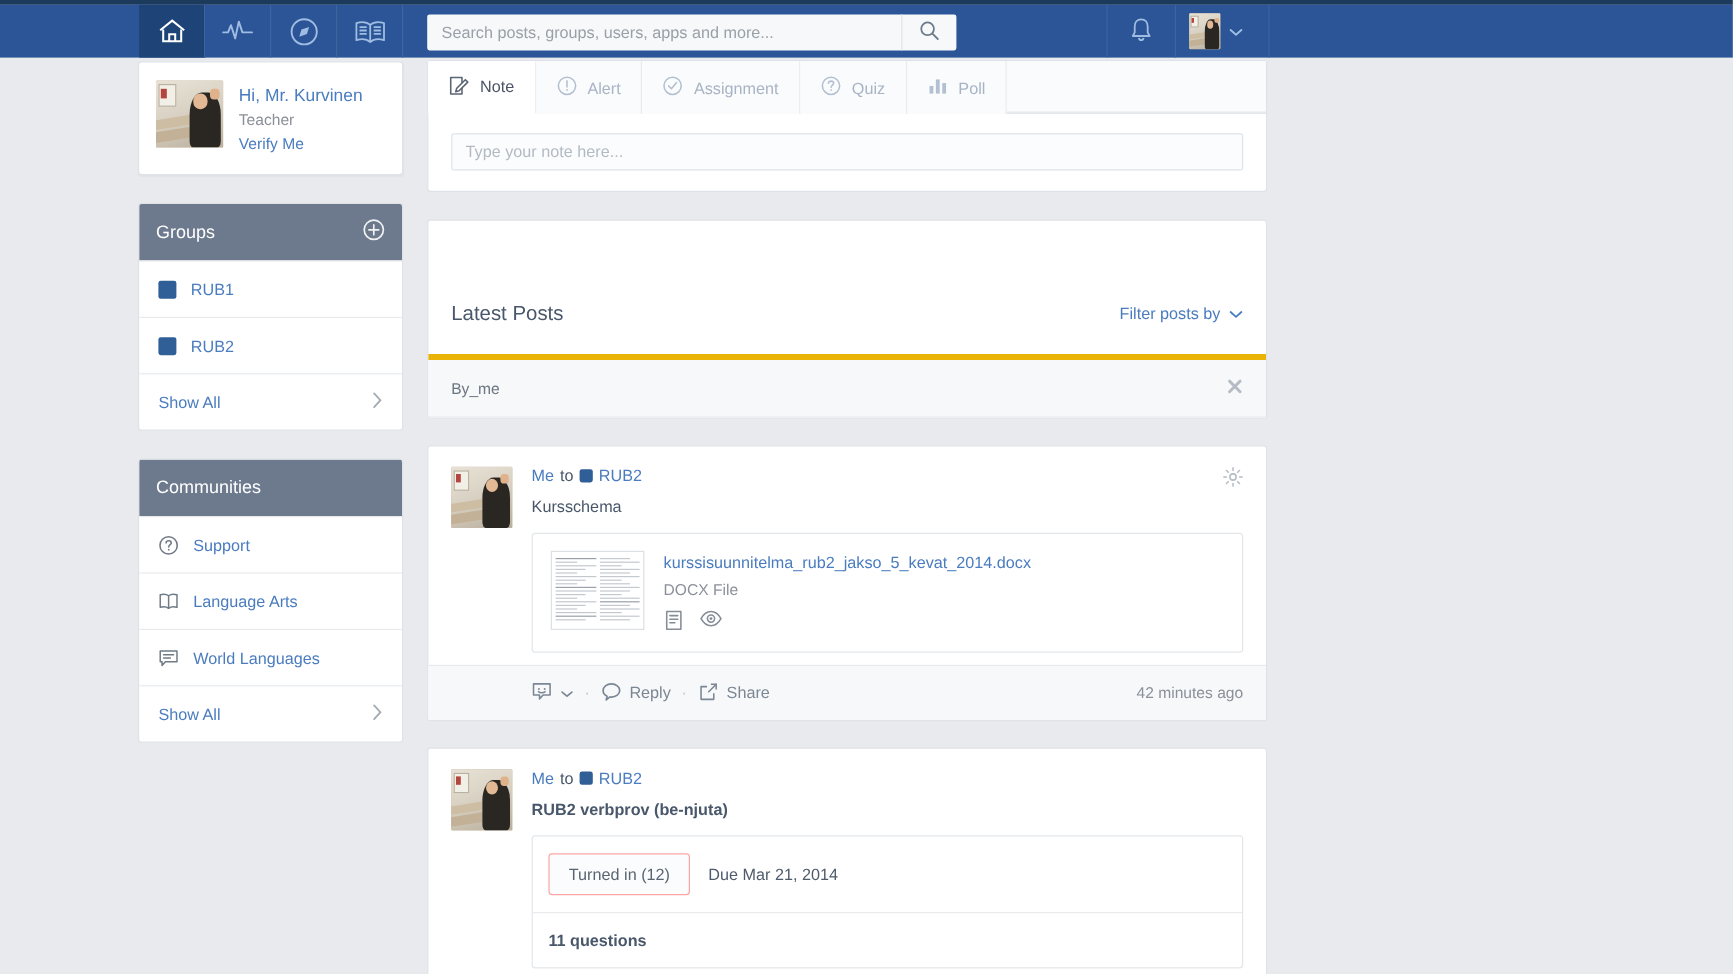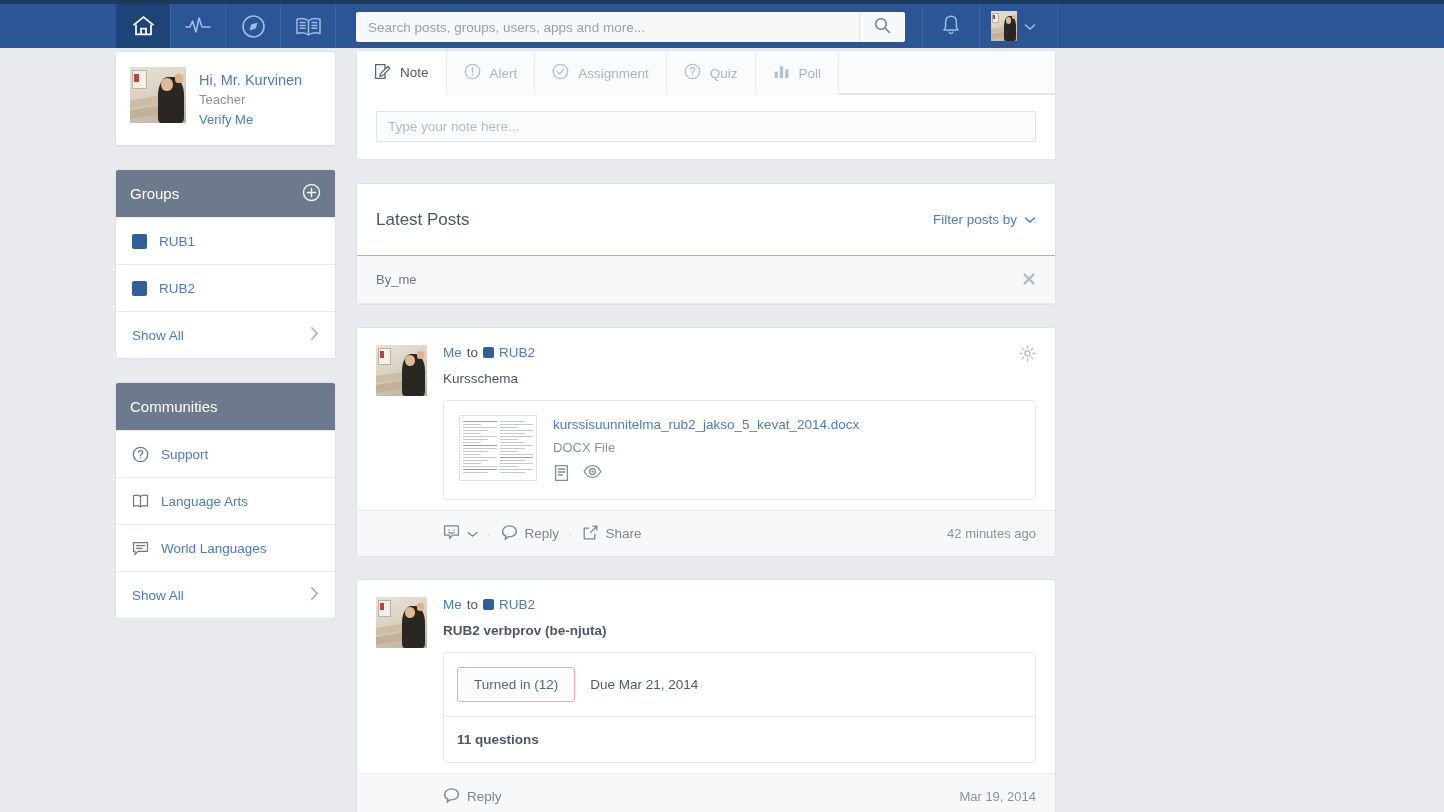--- a/index.html
+++ b/index.html
@@ -26,21 +26,21 @@
   .topbar-inner { position: relative; height: 44px; }
   .nav-btn {
     position: absolute; top: 0; height: 44px; width: 55px;
     display: flex; align-items: center; justify-content: center;
     border-right: 1px solid #3b659f;
   }
   .nav-btn.active { background: #1d4377; }
   .nav-btn svg { display: block; }
 
   .search-wrap {
-    position: absolute; top: 8px; left: 356px; width: 549px; height: 30px;
+    position: absolute; top: 8px; left: 356px; width: 441px; height: 30px;
     background: #f7f8f9; border-radius: 2px;
     display: flex; align-items: center; gap: 36px;
   }
   .search-input {
     flex: 1; border: 0; background: transparent; outline: none;
     font-family: "Liberation Sans", sans-serif; font-size: 13.5px;
     color: #8a9099; padding: 0 12px; height: 28px;
   }
   .search-input::placeholder { color: #9aa0a8; }
   .search-btn {
@@ -124,21 +124,21 @@
   .note-input {
     width: 100%; height: 31px; border: 1px solid #e0e4e8; border-radius: 2px;
     background: #fbfcfd; padding: 0 11px; outline: none;
     font-family: "Liberation Sans", sans-serif; font-size: 13.5px; color: #9aa2ac;
   }
   .note-input::placeholder { color: #b3bac2; }
 
   .feed { background: #fff; border: 1px solid #dfe3e8; border-radius: 3px; margin-bottom: 22px; }
   .feed-head {
     height: 72px; display: flex; align-items: center; justify-content: space-between;
-    padding: 0 19px; border-bottom: 1px solid #eab308;
+    padding: 0 19px; border-bottom: 5px solid #eab308; margin-top: 44px;
   }
   .feed-title { font-size: 17px; color: #49576b; }
   .filter-link { color: #4a7cbf; font-size: 13.5px; display: flex; align-items: center; gap: 7px; cursor: pointer; }
   .filter-row {
     height: 48px; background: #f7f8f9; display: flex; align-items: center;
     justify-content: space-between; padding: 0 19px; border-bottom: 1px solid #e8ebee;
   }
   .filter-tag { font-size: 13px; color: #6b7684; }
   .filter-x { color: #b6bcc4; cursor: pointer; font-size: 15px; line-height: 1; }
 

